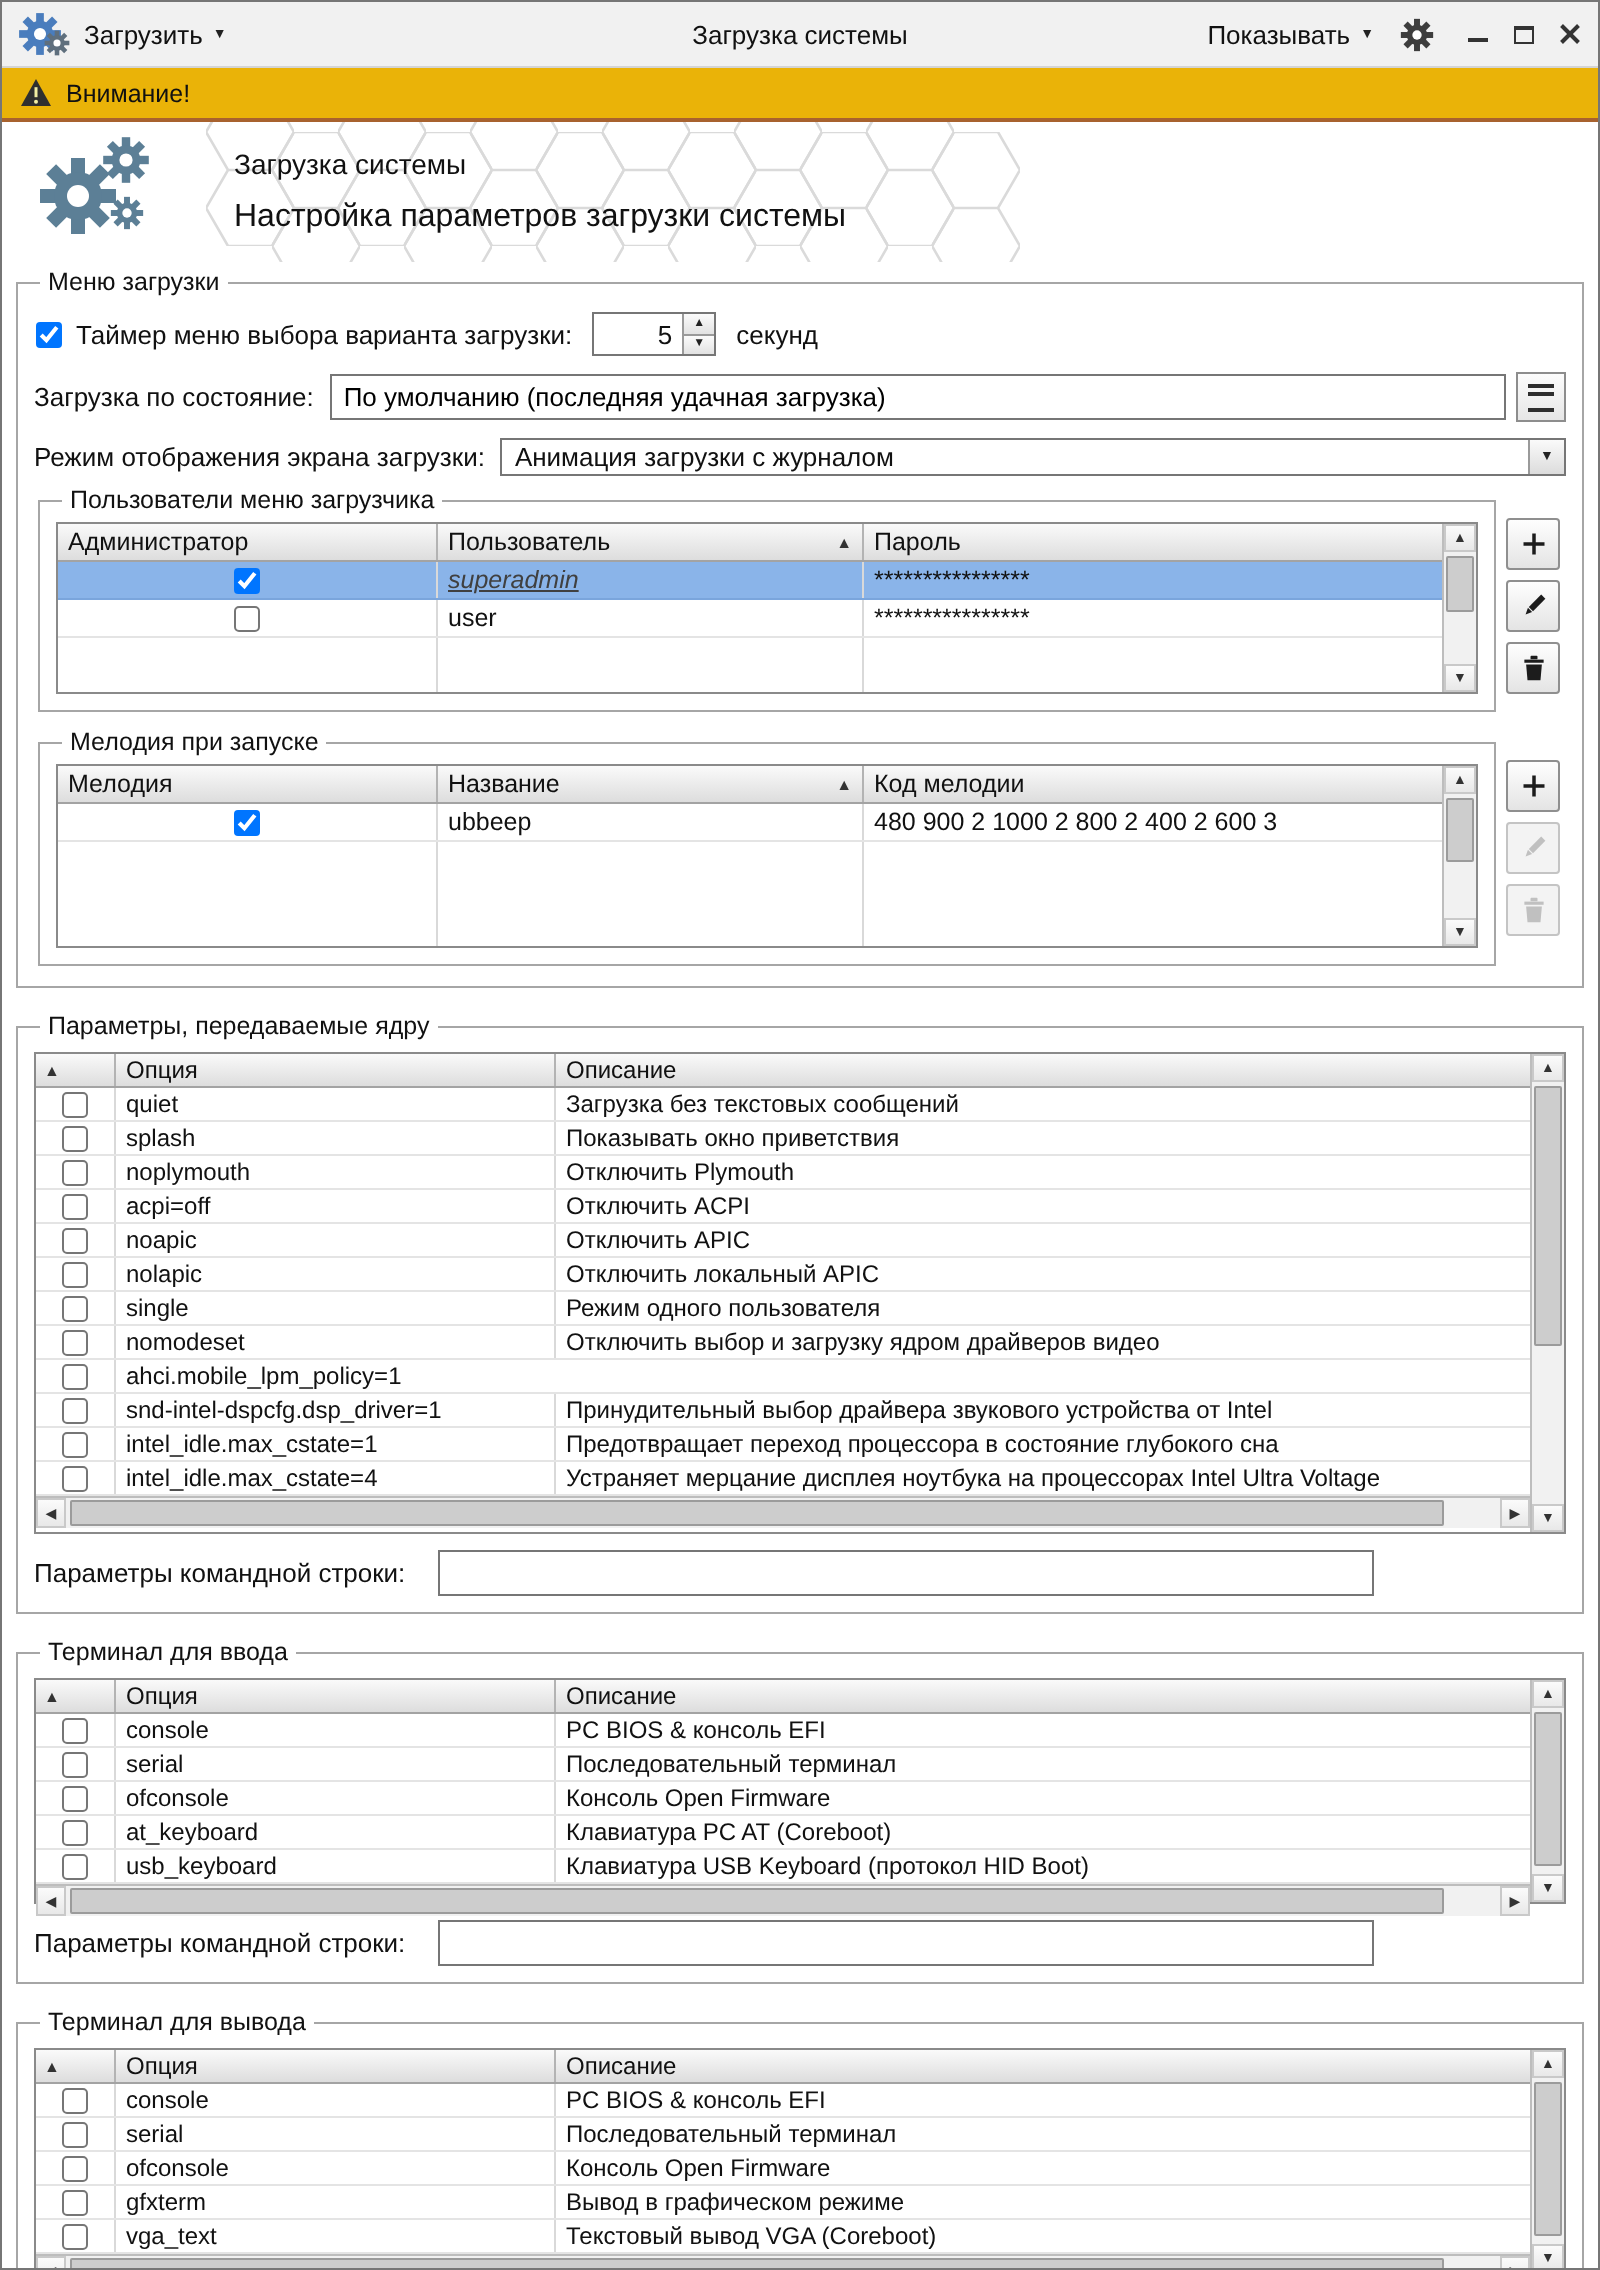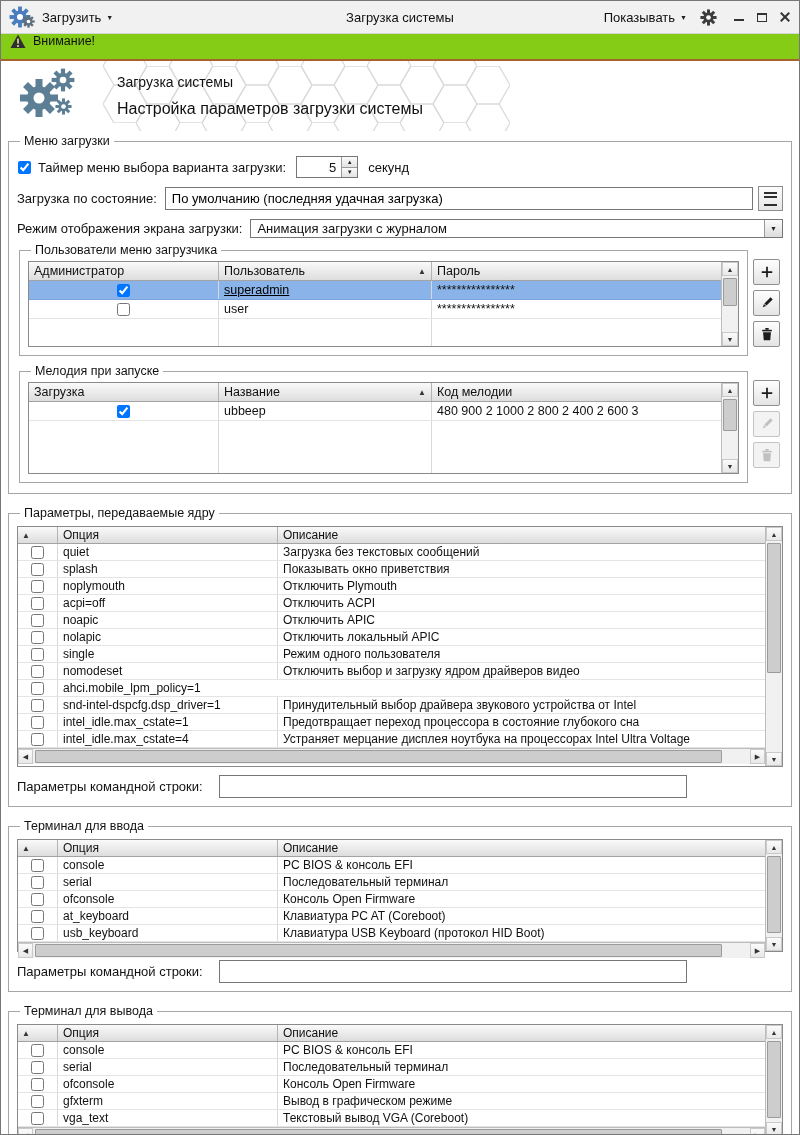--- a/index.html
+++ b/index.html
@@ -17,21 +17,21 @@
   .gear-btn{width:18px;height:18px;color:#3d3d3d;display:flex;align-items:center;justify-content:center;}
   .win-controls{display:flex;align-items:center;gap:11px;margin-left:4px;}
   .wc{width:12px;height:12px;position:relative;display:inline-block;}
   .wc-min::after{content:"";position:absolute;left:1px;right:1px;bottom:2px;border-bottom:2px solid #333;}
   .wc-max::after{content:"";position:absolute;left:1px;right:1px;top:2px;bottom:1px;border:1px solid #333;border-top-width:2px;}
   .wc-close::before,.wc-close::after{content:"";position:absolute;left:0;top:5px;width:12px;height:2px;background:#333;}
   .wc-close::before{transform:rotate(45deg);}
   .wc-close::after{transform:rotate(-45deg);}
 
   
-  .warnbar{flex:0 0 27px;background:#84cc16;border-bottom:2px solid #a8622e;display:flex;align-items:flex-start;gap:7px;padding:0 9px;font-size:12.5px;box-sizing:border-box;}
+  .warnbar{flex:0 0 27px;background:#eab308;border-bottom:2px solid #a8622e;display:flex;align-items:center;gap:7px;padding:0 9px;font-size:12.5px;box-sizing:border-box;}
 
   
   .banner{flex:0 0 70px;position:relative;display:flex;align-items:center;padding-left:18px;overflow:hidden;background:#fff;}
   .hexbg{position:absolute;left:102px;top:0;color:#dadada;}
   .logo{position:relative;width:66px;height:60px;color:#5c7f96;flex:0 0 auto;}
   .logo svg{position:absolute;}
   .banner-text{margin-left:32px;position:relative;}
   .banner-title{font-size:14px;margin-bottom:10px;}
   .banner-sub{font-size:16px;}
 
@@ -69,21 +69,21 @@
   .thead{display:flex;background:linear-gradient(#fafafa,#dddddd);border-bottom:1px solid #a3a3a3;flex:0 0 18px;}
   .th{display:flex;align-items:center;padding:0 5px;font-size:12.5px;border-right:1px solid #b3b3b3;box-sizing:border-box;justify-content:space-between;overflow:hidden;white-space:nowrap;}
   .th:last-child{border-right:none;}
   .sort{font-size:8px;color:#333;margin-left:4px;}
   .trow{display:flex;flex:0 0 18px;align-items:stretch;font-size:12.5px;border-bottom:1px solid #e4e4e4;}
   .trow.sel{background:#8ab4e9;border-bottom-color:#7aa5dc;}
   .td{display:flex;align-items:center;padding:0 5px;border-right:1px solid #d9d9d9;box-sizing:border-box;overflow:hidden;white-space:nowrap;}
   .td:last-child{border-right:none;}
   .td.center{justify-content:center;}
   .fillrows{flex:1;display:flex;flex-direction:column;}
-  .link{color:#000000;text-decoration:underline;}
+  .link{color:#404040;text-decoration:underline;font-style:italic;}
 
   .uc1{width:190px;}.uc2{width:213px;}.uc3{flex:1;}
   .kc1{width:40px;justify-content:center;}.kc2{width:220px;}.kc3{flex:1;}
   .dense .thead{flex:0 0 16px;}
   .dense .th{font-size:12px;}
   .dense .trow{flex:0 0 16px;font-size:12px;}
   .dense .kc1.th{justify-content:flex-start;padding-left:4px;}
 
   .vscroll{flex:0 0 16px;border-left:1px solid #bdbdbd;background:#f1f1f1;display:flex;flex-direction:column;}
   .sb{flex:0 0 14px;display:flex;align-items:center;justify-content:center;font-size:7px;color:#333;border:1px solid #c9c9c9;background:linear-gradient(#fbfbfb,#e8e8e8);box-sizing:border-box;}
@@ -320,21 +320,21 @@
       </div>
     </div>
 
     <div class="group-row" style="margin:0 2px 2px;">
       <fieldset class="subfield">
         <legend>Мелодия при запуске</legend>
         <div class="tblwrap" style="height:92px;">
           <div class="tbl-main">
             <div class="thead">
               <div class="th uc1">
-                  <span>Загрузка</span>
+                  <span>Мелодия</span>
                 </div>
               <div class="th uc2">
                   <span>Название</span>
                   <span class="sort">▲</span>
                 </div>
               <div class="th uc3">
                   <span>Код мелодии</span>
                 </div>
             </div>
             <div class="trow">

